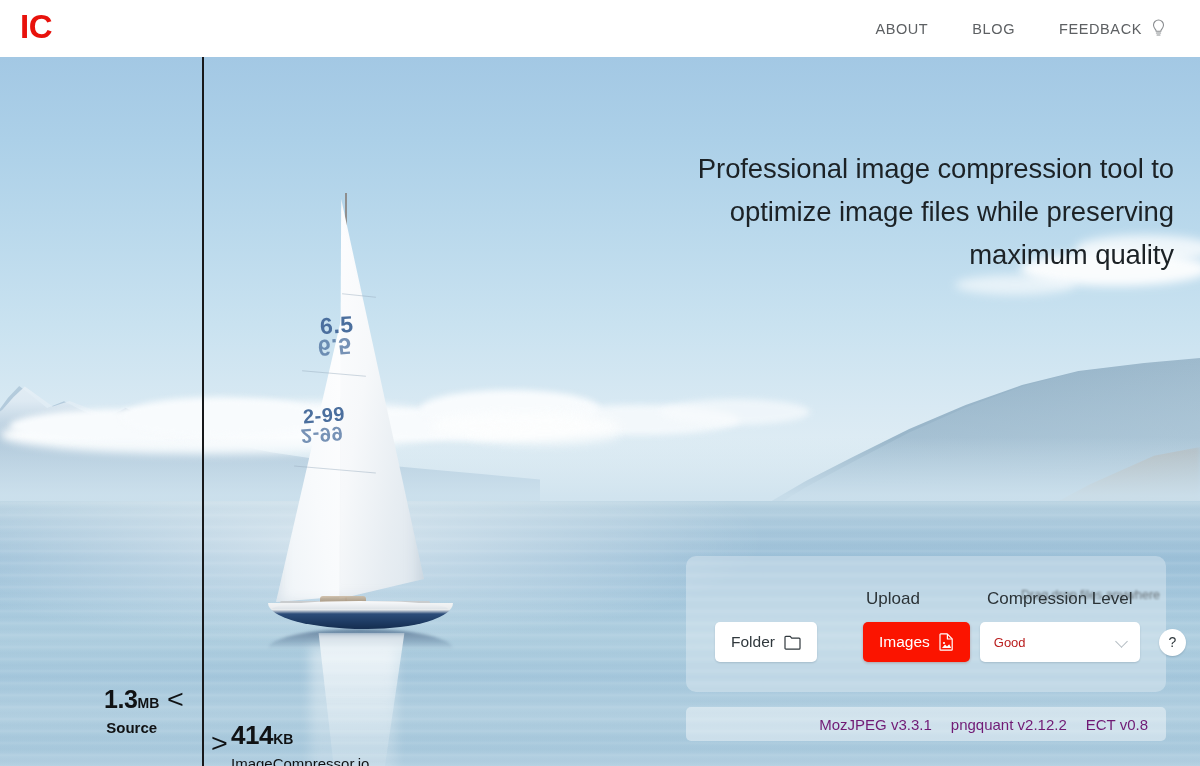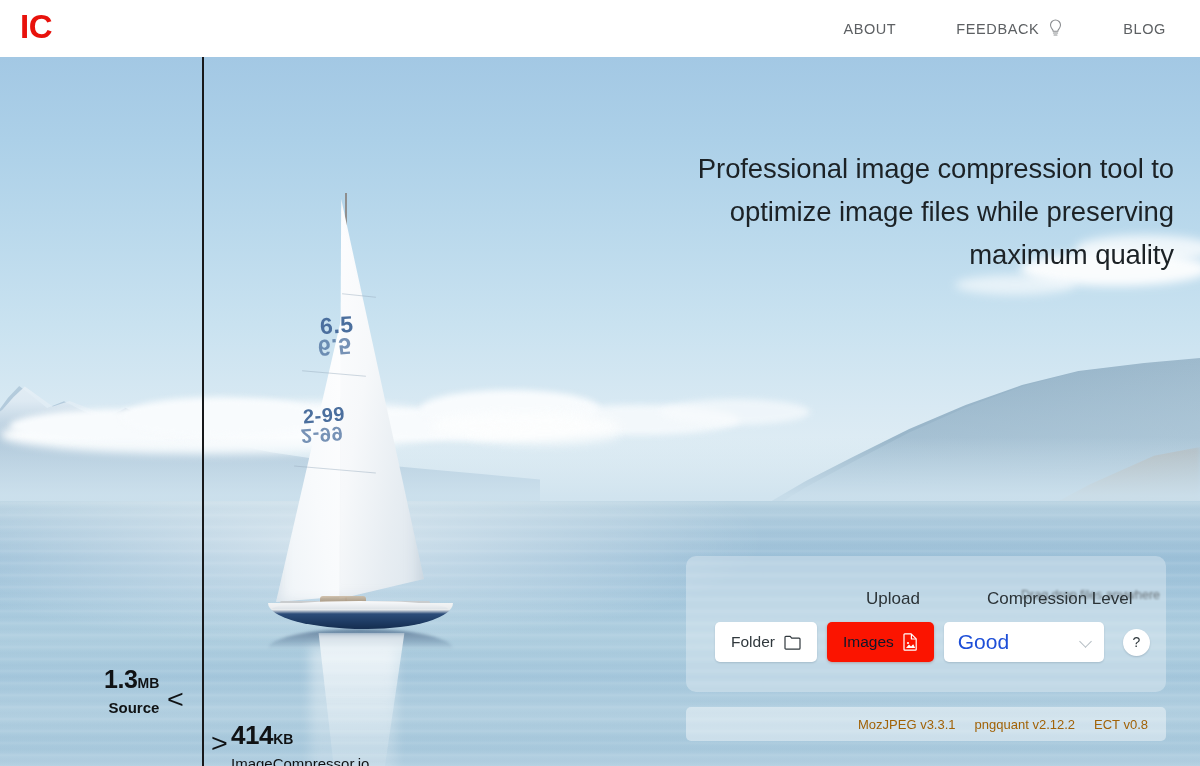--- a/index.html
+++ b/index.html
@@ -42,21 +42,21 @@
     line-height: 38px;
     user-select: none;
   }
   #nav {
     position: absolute;
     right: 12px;
     top: 0;
     height: 57px;
     display: flex;
     align-items: center;
-    gap: 16px;
+    gap: 0px;
   }
   .nav-item {
     display: flex;
     align-items: center;
     gap: 7px;
     padding: 0 22px;
     height: 57px;
     font-size: 14.5px;
     letter-spacing: 0.6px;
     color: #5d6063;
@@ -297,21 +297,21 @@
   #splitline {
     position: absolute;
     left: 202px; top: 57px;
     width: 2px; height: 709px;
     background: #17181a;
     z-index: 20;
   }
 
   
   .sizelabel { position: absolute; z-index: 25; color: #101214; user-select: none; }
-  #label-source { left: 104px; top: 608px; text-align: right; }
+  #label-source { left: 104px; top: 628px; text-align: center; }
   #label-source .big { font-size: 25px; font-weight: bold; letter-spacing: -0.4px; }
   #label-source .unit { font-size: 14px; font-weight: bold; letter-spacing: 0; }
   #label-source .cap { font-size: 15px; margin-top: 5px; font-weight: bold; }
   .arrow-l {
     position: absolute; left: 168px; top: 630px;
     font-size: 25px; line-height: 1; color: #101214; font-weight: 300;
     transform: scaleX(1.15);
   }
   #label-out { left: 231px; top: 663px; text-align: left; }
   #label-out .big { font-size: 26px; font-weight: bold; letter-spacing: -0.4px; }
@@ -381,38 +381,39 @@
   }
   #btn-folder {
     background: #ffffff;
     color: #30383d;
     padding: 12px 16px;
     min-width: 100px;
     box-shadow: 0 1px 2px rgba(30,50,70,.18);
   }
   #btn-images {
     background: #fb1400;
-    color: #0f172a;
+    color: #ffffff;
     padding: 4px 16px;
     min-width: 100px;
     box-shadow: 0 1px 3px rgba(120,20,0,.28);
+    margin-left: 36px;
   }
   .ico { flex: 0 0 auto; display: inline-block; }
 
   #select-wrap {
     position: relative;
     width: 160px; height: 40px;
     background: #ffffff;
     border-radius: 5px;
     display: flex; align-items: center;
     padding: 0 14px;
     box-shadow: 0 1px 2px rgba(30,50,70,.18);
     cursor: pointer;
   }
-  #select-value { font-size: 21px; color: #1d4ed8; }
+  #select-value { font-size: 13px; color: #b91c1c; }
   #select-caret {
     position: absolute; right: 14px; top: 15px;
     width: 9px; height: 9px;
     border-right: 1.6px solid #b3bcc2;
     border-bottom: 1.6px solid #b3bcc2;
     transform: rotate(45deg);
   }
   #btn-help {
     width: 27px; height: 27px;
     border-radius: 50%;
@@ -430,48 +431,48 @@
     position: absolute;
     left: 686px; top: 707px;
     width: 480px; height: 34px;
     background: rgba(255,255,255,0.42);
     border-radius: 5px;
     display: flex; align-items: center; justify-content: flex-end;
     padding-right: 18px;
     gap: 19px;
     z-index: 18;
   }
-  .ver { font-size: 13px; color: #a16207; white-space: nowrap; }
+  .ver { font-size: 15px; color: #701a75; white-space: nowrap; }
 </style>
 </head>
 <body>
 
 <div id="page">
 
   <div id="header">
     <div id="logo">IC</div>
 
     <nav id="nav">
 
       <div class="nav-item">
         <span>ABOUT</span>
       </div>
 
+
+      <div class="nav-item">
+        <span>BLOG</span>
+      </div>
 
       <div class="nav-item">
         <span>FEEDBACK</span>
         <svg class="bulb" viewBox="0 0 24 30">
           <path d="M12 1.5c-4.4 0-8 3.5-8 7.9 0 3 1.6 5.2 2.9 6.9.7 1 1.3 1.8 1.3 2.6v.6h7.6v-.6c0-.8.6-1.6 1.3-2.6 1.3-1.7 2.9-3.9 2.9-6.9 0-4.4-3.6-7.9-8-7.9z" fill="none" stroke="#8a8d90" stroke-width="1.7"></path>
           <path d="M8.6 22.2h6.8" fill="none" stroke="#8a8d90" stroke-width="1.7" stroke-linecap="round"></path>
           <path d="M9.6 25.4h4.8" fill="none" stroke="#8a8d90" stroke-width="1.7" stroke-linecap="round"></path>
         </svg>
-      </div>
-
-      <div class="nav-item">
-        <span>BLOG</span>
       </div>
 
     </nav>
   </div>
 
   <div id="hero">
     <div id="photo">
 
       <div class="sky"></div>
 

